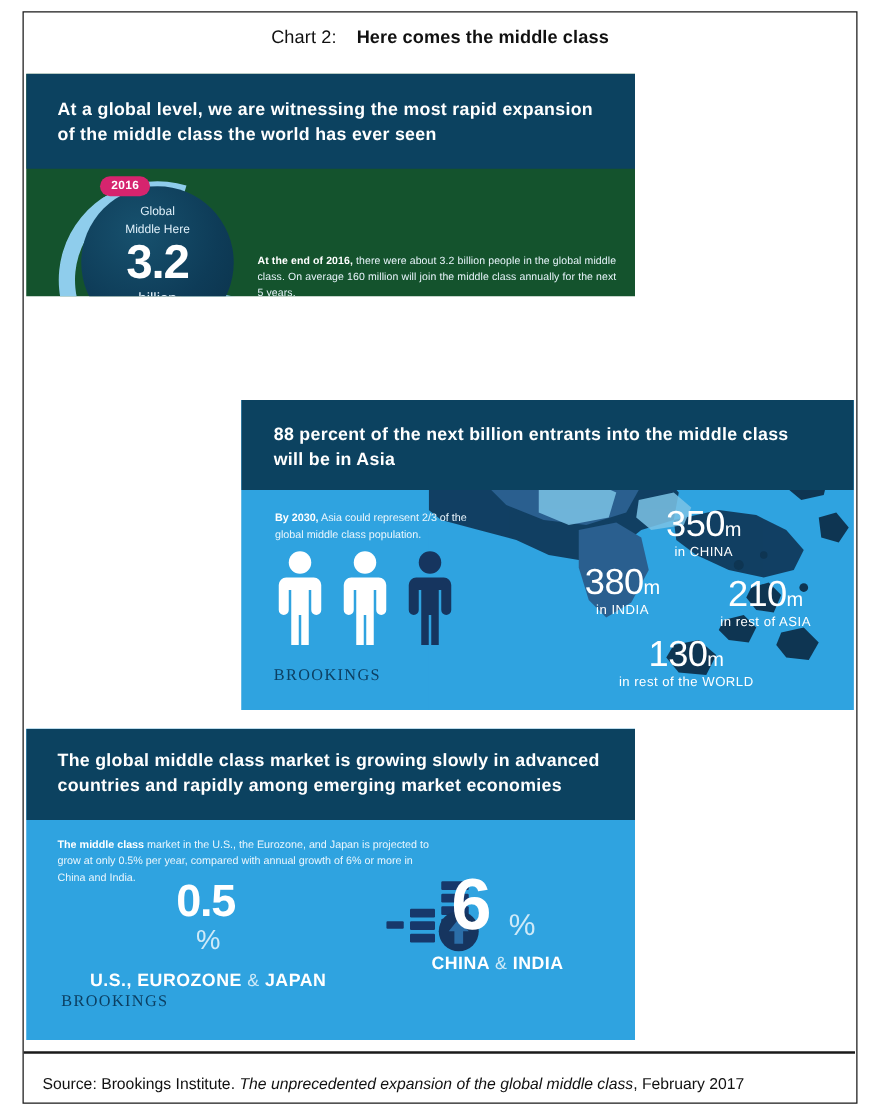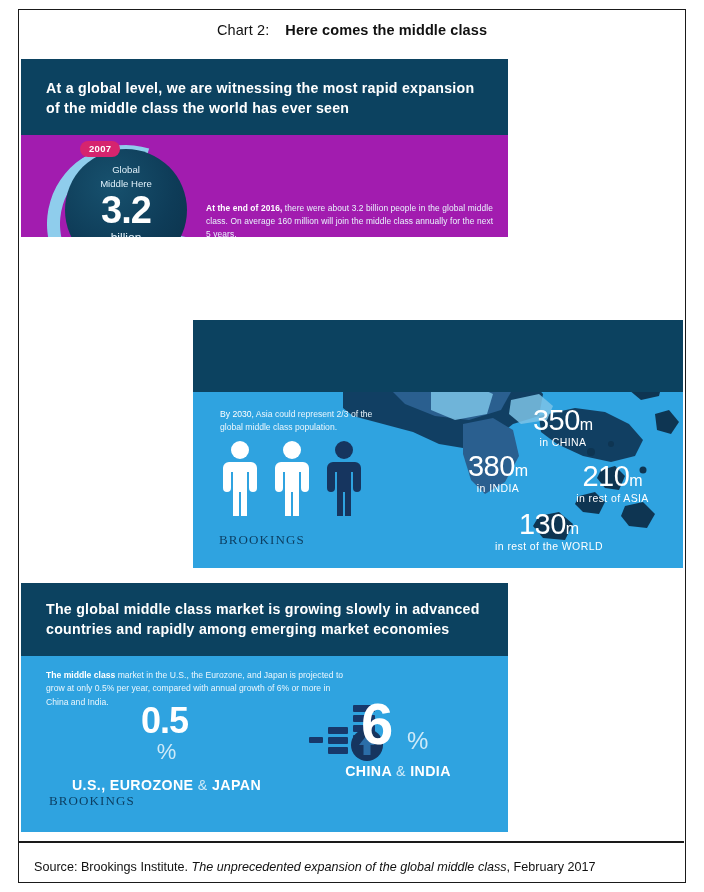--- a/index.html
+++ b/index.html
@@ -48,21 +48,21 @@
     font-size:12.6px;color:#111;
   }
   .source-line i{font-style:italic;}
   .source-line span{white-space:pre;}
 
   
   .panel1{
     position:absolute;
     left:21px;top:59px;
     width:487px;height:178px;
-    background:#a21caf;
+    background:#14532d;
     overflow:hidden;
   }
   .p1-head{
     position:absolute;left:0;top:0;width:487px;height:76px;
     background:#0c4260;
   }
   .p1-head-txt{
     position:absolute;left:25px;top:19px;width:445px;
     font-size:14.2px;font-weight:700;line-height:1.42;
     color:#ffffff;letter-spacing:.25px;
@@ -142,21 +142,21 @@
   .p2-head{position:absolute;left:0;top:0;width:490px;height:72px;background:#0c4260;}
   .p2-head-txt{
     position:absolute;left:26px;top:18px;width:430px;
     font-size:14.2px;font-weight:700;line-height:1.42;color:#ffffff;letter-spacing:.25px;
   }
   .p2-map{position:absolute;left:150px;top:0;width:340px;height:248px;}
   .p2-body{
     position:absolute;left:27px;top:88px;width:175px;
     font-size:8.6px;line-height:1.5;color:#eaf6fd;
   }
-  .p2-body b{color:#ffffff;font-weight:400;}
+  .p2-body b{color:#ffffff;font-weight:700;}
   .people{position:absolute;left:26px;top:118px;width:170px;height:80px;}
   .p2-brookings{
     position:absolute;left:26px;top:212px;
     font-family:"Liberation Serif", serif;
     font-size:13px;letter-spacing:1.1px;color:#0c3f62;
   }
   .maplabel{position:absolute;color:#ffffff;white-space:nowrap;text-align:center;}
   .maplabel .v{font-size:29px;font-weight:400;letter-spacing:-.5px;line-height:1;}
   .maplabel .m{font-size:16px;font-weight:300;}
   .maplabel .c{font-size:10.5px;font-weight:500;letter-spacing:.4px;display:block;margin-top:1px;}
@@ -213,21 +213,21 @@
   <div class="panel1">
     <div class="p1-head"></div>
     <div class="p1-head-txt">At a global level, we are witnessing the most rapid expansion of the middle class the world has ever seen</div>
 
     <div class="globe-wrap">
       <div class="globe-arc"></div>
       <div class="globe-axis"></div>
       <div class="globe-stand"></div>
       <div class="globe-base"></div>
       <div class="globe-circle"></div>
-      <div class="badge-2016">2007</div>
+      <div class="badge-2016">2016</div>
       <div class="globe-l1">
         <span>Global</span><br>
         <span>Middle Here</span>
       </div>
       <div class="globe-big">3.2</div>
       <div class="globe-sub">billion</div>
     </div>
 
     <div class="p1-body">
       <b>At the end of 2016,</b><span> there were about 3.2 billion people in the global middle class. On average 160 million will join the middle class annually for the next 5 years.</span>
@@ -268,20 +268,21 @@
         <circle cx="248" cy="132" r="4"></circle>
         <circle cx="268" cy="124" r="3"></circle>
         <circle cx="300" cy="150" r="3.5"></circle>
       </g>
       <g fill="#0c4260" opacity="0.5">
         <rect x="0" y="0" width="340" height="72"></rect>
       </g>
     </svg>
 
     <div class="p2-head"></div>
+    <div class="p2-head-txt">88 percent of the next billion entrants into the middle class will be in Asia</div>
 
     <div class="p2-body">
       <b>By 2030,</b><span> Asia could represent 2/3 of the global middle class population.</span>
     </div>
 
     <svg class="people" viewBox="0 0 170 80">
       <g fill="#ffffff">
         <circle cx="21" cy="12" r="9"></circle>
         <path d="M10,24 h22 a6,6 0 0 1 6,6 v20 a4,4 0 0 1 -8,0 v-16 h-2 v44 h-6 v-24 h-2 v24 h-6 v-44 h-2 v16 a4,4 0 0 1 -8,0 v-20 a6,6 0 0 1 6,-6 z"></path>
       </g>

